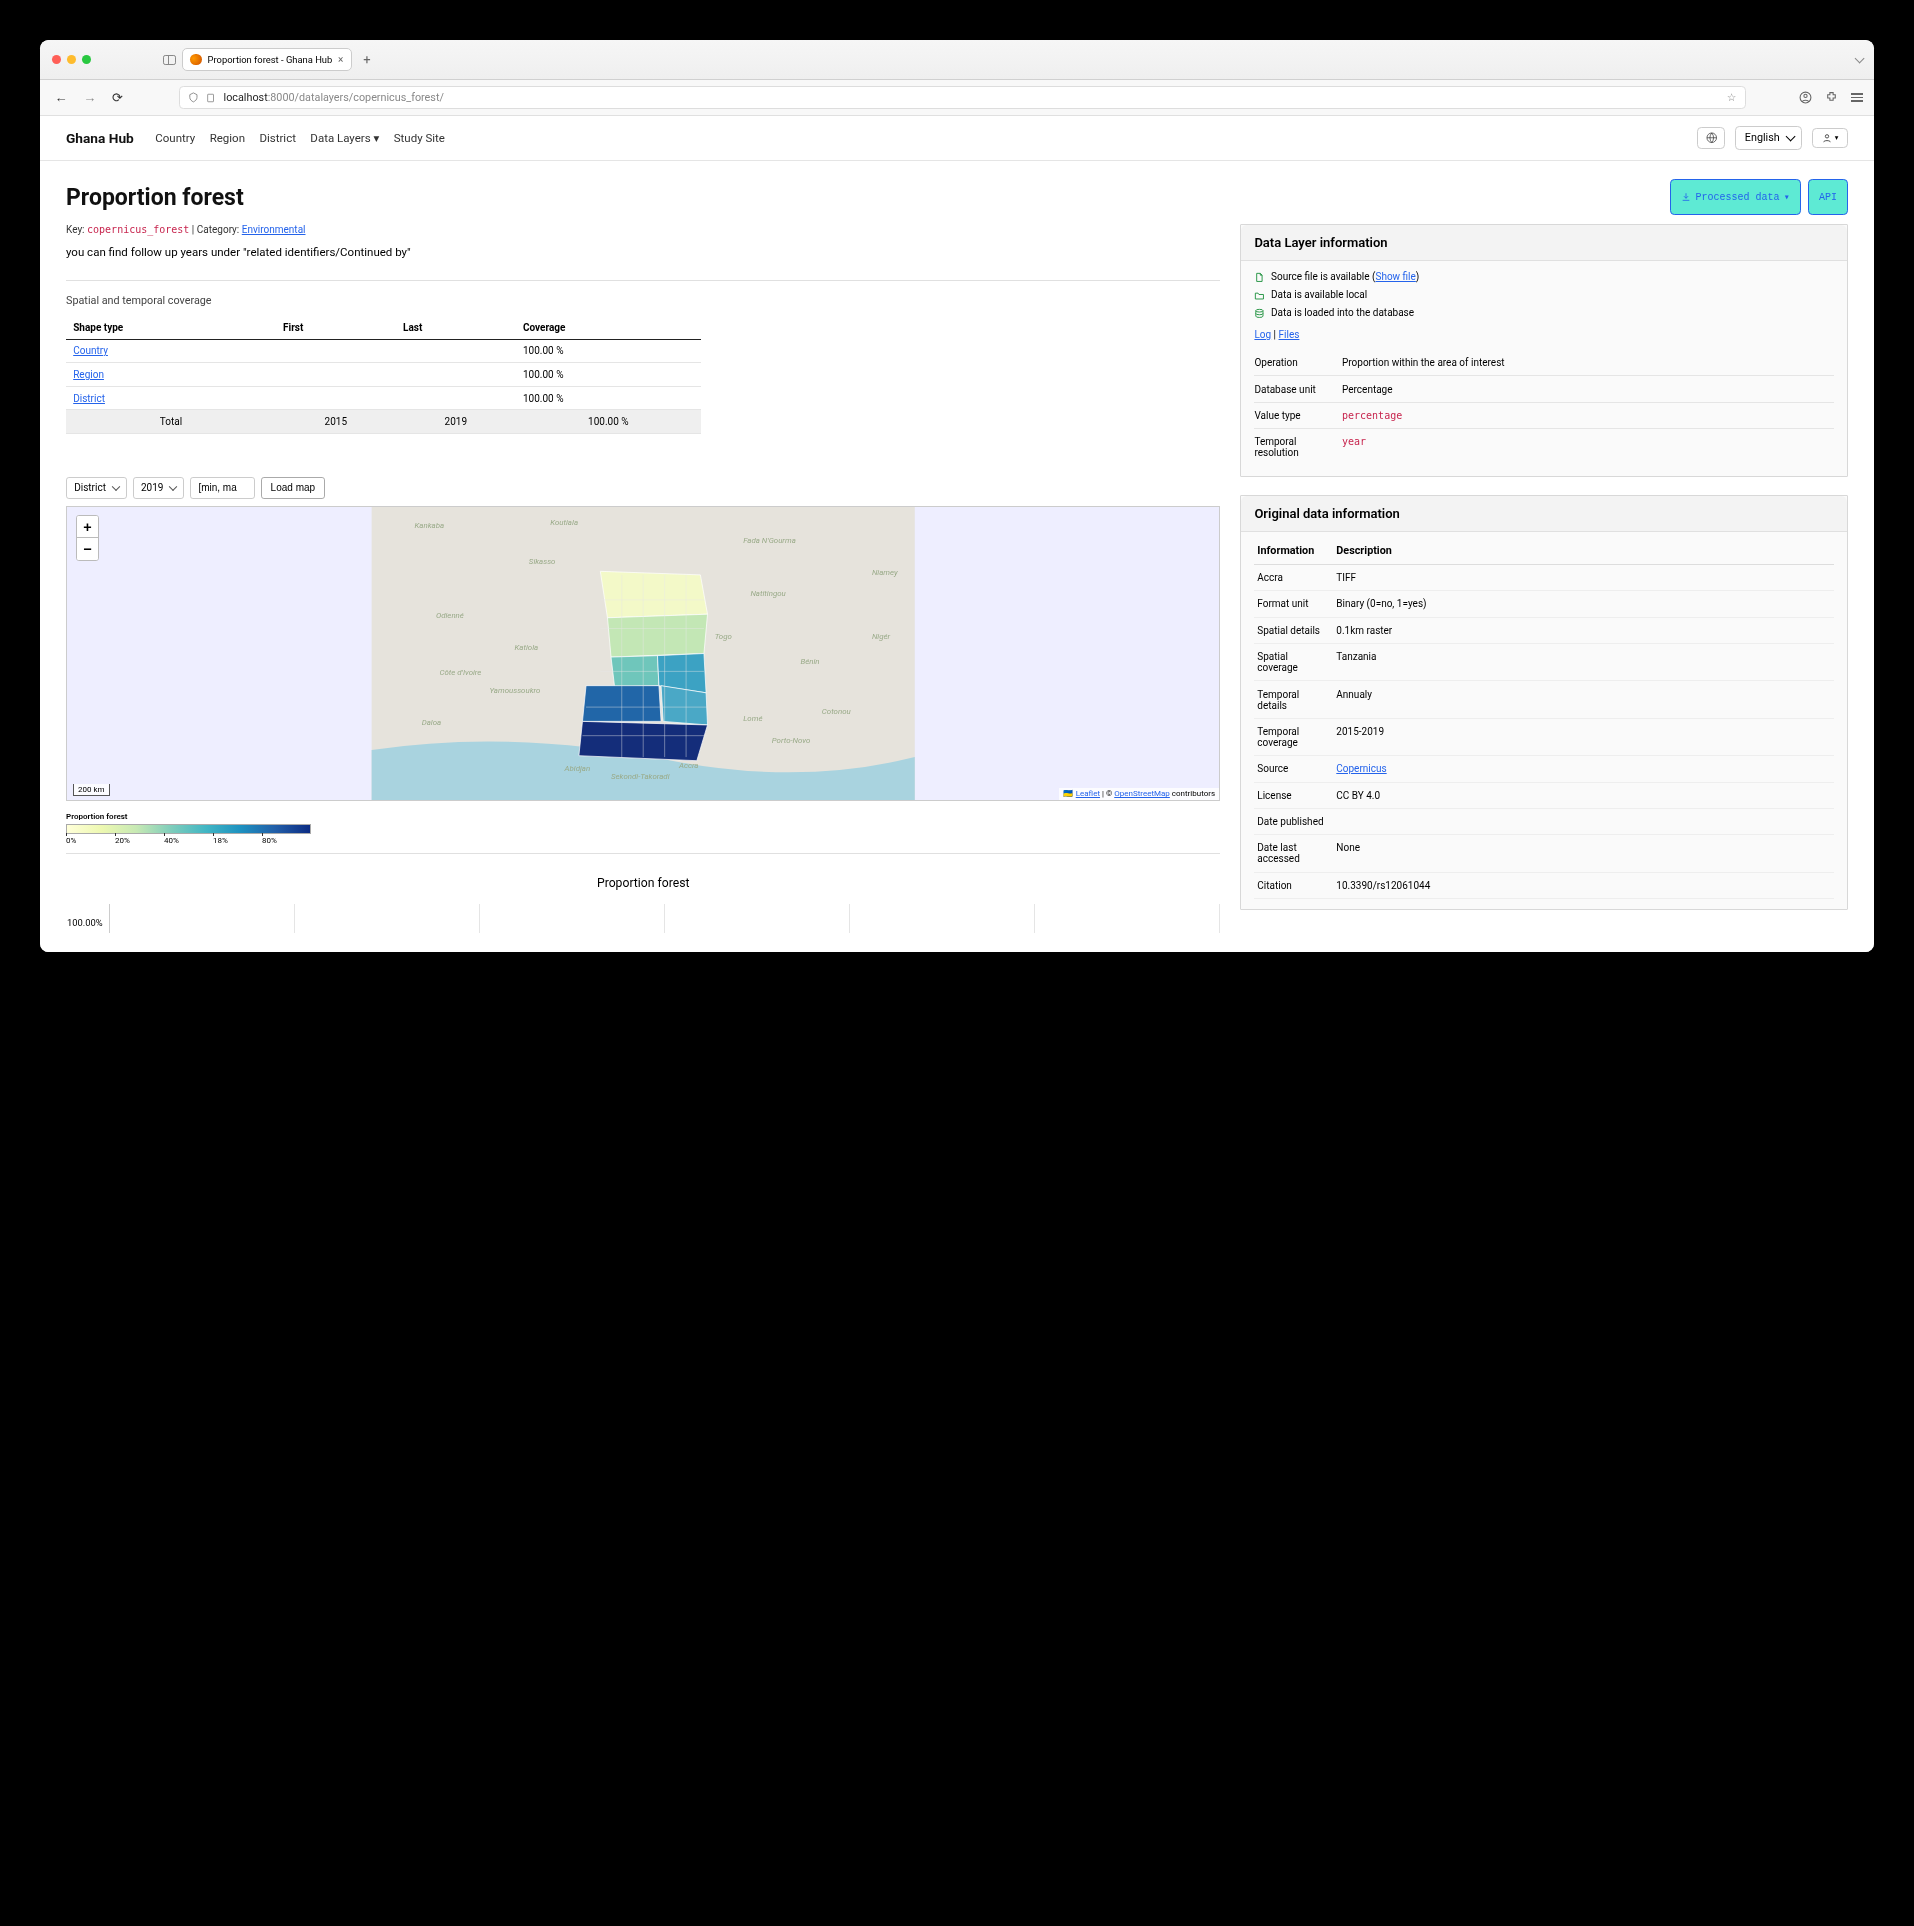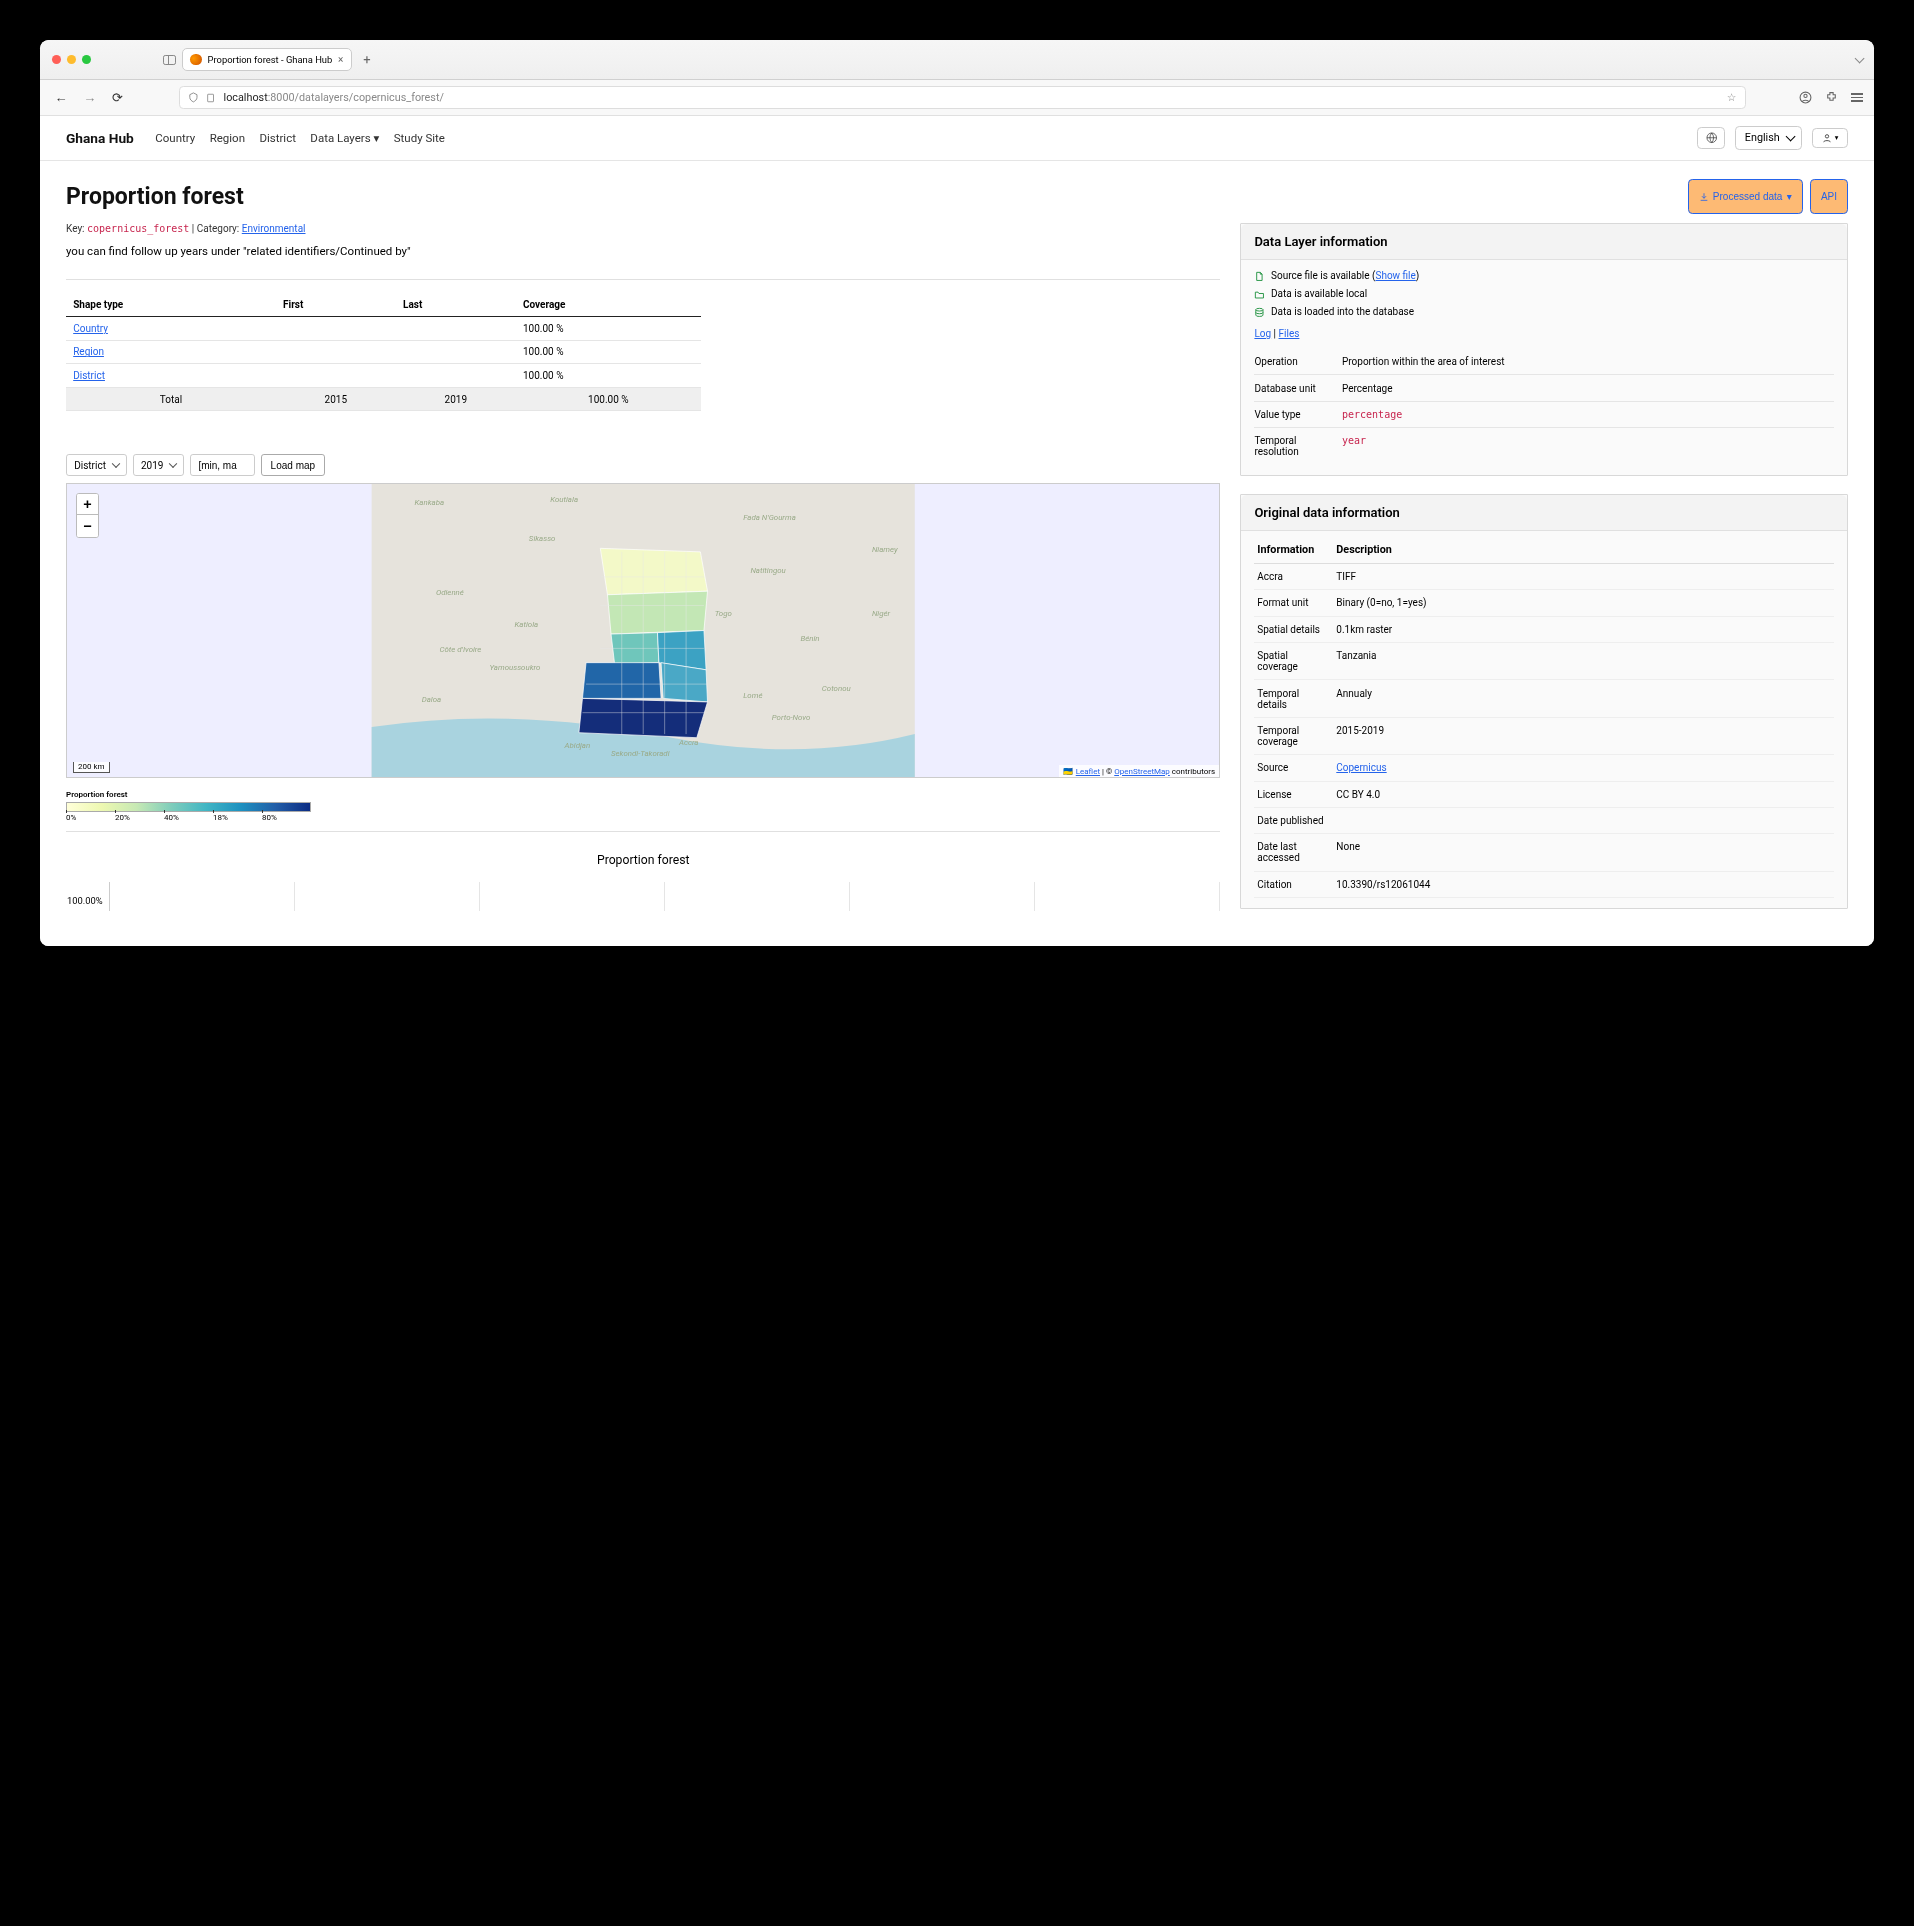--- a/index.html
+++ b/index.html
@@ -43,21 +43,21 @@
     .dd-caret { margin-left: 2.9px; }
     .topbar-right { margin-left: auto; display: flex; align-items: center; gap: 10px; }
     .lang-pill { border: 0.7px solid #ccc; border-radius: 4.3px; padding: 4.3px 8.6px; display: flex; align-items: center; gap: 5.8px; font-size: 10.8px; cursor: pointer; }
     .globe-ico { border: 0.7px solid #ccc; border-radius: 4.3px; padding: 4.3px 7.2px; display: inline-flex; }
     .user-ico { border: 0.7px solid #ccc; border-radius: 4.3px; padding: 4.3px 8.6px; display: inline-flex; align-items: center; gap: 2.9px; }
     
     .page { padding: 18.7px 26px; }
     .page-header { display: flex; align-items: center; margin-bottom: 8.6px; }
     h1 { font-size: 23px; font-weight: 700; color: #111; }
     .header-btns { margin-left: auto; display: flex; gap: 7.2px; }
-    .btn-outline { border: 0.7px solid #2463eb; color: #2463eb; background: #fdba74; border-radius: 4.3px; padding: 11px 10px; font-size: 10px; cursor: pointer; display: flex; align-items: center; gap: 4.3px; }
+    .btn-outline { border: 0.7px solid #2463eb; color: #2463eb; background: #5eead4; border-radius: 4.3px; padding: 11px 10px; font-size: 10px; cursor: pointer; display: flex; align-items: center; gap: 4.3px; font-family: Liberation Mono, monospace; }
     
     .main-grid { display: grid; grid-template-columns: 1.9fr 1fr; gap: 20px; }
     .left {}
     .meta-row { font-size: 10px; color: #333; margin-bottom: 7.2px; }
     .meta-row .k { color: #333; }
     .meta-row code { color: #c7254e; font-family: monospace; }
     .meta-row a { color: #2463eb; text-decoration: underline; }
     .desc { font-size: 11.5px; margin: 10px 0 21.6px; }
     hr.sep { border: none; border-top: 0.7px solid #e0e0e0; margin: 8.6px 0 13px; }
     
@@ -218,20 +218,21 @@
 
         <div class="left">
           <div class="meta-row">
             <span class="k">Key:</span>
             <code>copernicus_forest</code>
             | <span>Category:</span>
             <a href="#">Environmental</a>
           </div>
           <div class="desc">you can find follow up years under "related identifiers/Continued by"</div>
           <hr class="sep">
+          <div class="sub-h">Spatial and temporal coverage</div>
           <table class="cov">
             <thead>
                 <tr id="cov-head">
                   <th>Shape type</th>
                   <th>First</th>
                   <th>Last</th>
                   <th>Coverage</th>
                 </tr>
               </thead>
             <tbody id="cov-body">

